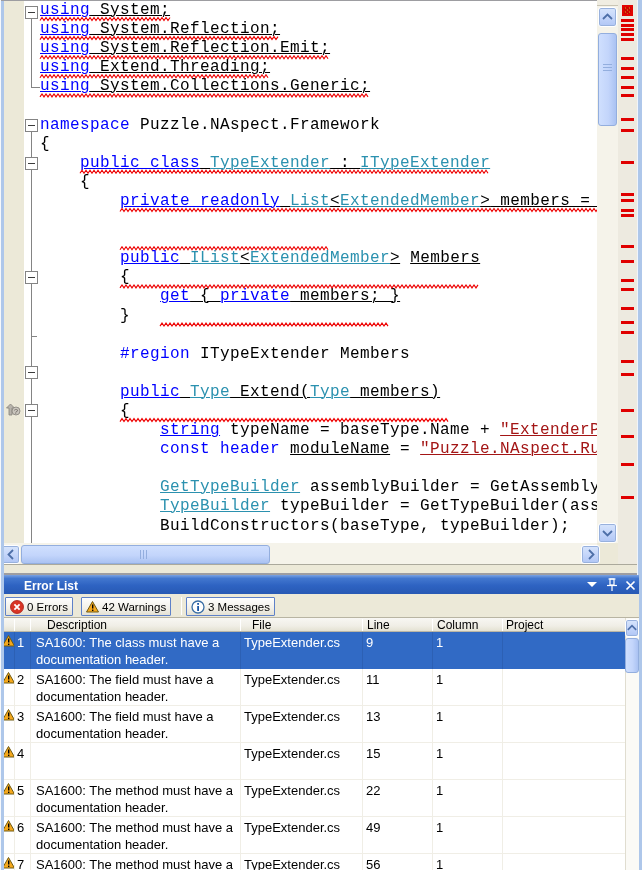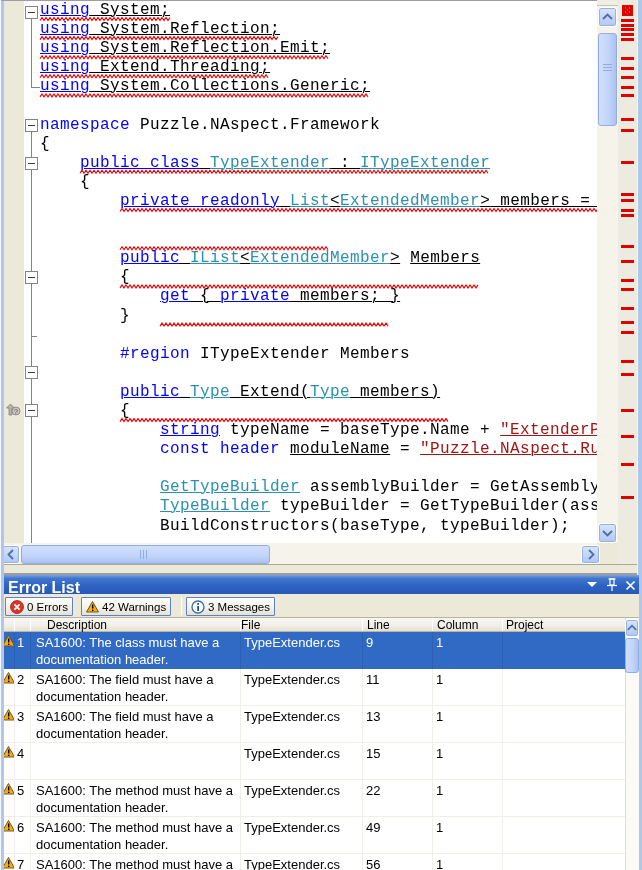--- a/index.html
+++ b/index.html
@@ -197,21 +197,21 @@
   <div class="abs" style="left:140px;top:550px;width:1px;height:9px;background:#93aede;box-shadow:3px 0 #93aede,6px 0 #93aede"></div>
   <div class="sbbtn" style="left:581px;top:545px;width:19px;height:19px">
       <svg width="8" height="13" viewBox="0 0 8 13">
         <path d="M2 2 L6.5 6.5 L2 11" fill="none" stroke="#4d6fa8" stroke-width="1.8"></path>
       </svg>
     </div>
   <div class="abs" style="left:0;top:564px;width:642px;height:1px;background:#aba99c"></div>
 
   <div class="abs" style="left:0;top:573px;width:642px;height:2px;background:#9d9da1"></div>
   <div id="title">
-    <span style="position:absolute;left:7px;top:4px;font-weight:bold;font-size:16px">Error List</span>
+    <span style="position:absolute;left:23px;top:4px;font-weight:bold;font-size:12px">Error List</span>
     <span style="position:absolute;left:586px;top:7px;width:0;height:0;border-left:5px solid transparent;border-right:5px solid transparent;border-top:5px solid #fff"></span>
     <span style="position:absolute;left:605px;top:3px"><svg width="12" height="14" viewBox="0 0 12 14">
           <g stroke="#fff" stroke-width="1.2" fill="none">
             <line x1="2.5" y1="1" x2="9.5" y2="1"></line>
             <rect x="4" y="1" width="4" height="6" fill="none"></rect>
             <line x1="1" y1="7.5" x2="11" y2="7.5"></line>
             <line x1="6" y1="8" x2="6" y2="13"></line>
           </g>
         </svg></span>
     <span style="position:absolute;left:624px;top:4px"><svg width="11" height="11" viewBox="0 0 11 11">
@@ -241,21 +241,21 @@
           <circle cx="7" cy="7" r="6" fill="#fff" stroke="#3a6ea5" stroke-width="1.3"></circle>
           <rect x="6.2" y="3" width="1.8" height="1.8" fill="#1a55a5"></rect>
           <rect x="6.2" y="6" width="1.8" height="5" fill="#1a55a5"></rect>
         </svg>
         <span>3 Messages</span>
       </div>
   </div>
   <div class="abs" style="left:1px;top:617px;width:640px;height:1px;background:#b8b4a2"></div>
   <div id="ghead">
     <div class="hlab" style="left:47px">Description</div>
-    <div class="hlab" style="left:241px">File</div>
+    <div class="hlab" style="left:252px">File</div>
     <div class="hlab" style="left:367px">Line</div>
     <div class="hlab" style="left:437px">Column</div>
     <div class="hlab" style="left:506px">Project</div>
     <div class="hsep" style="left:14px"></div>
     <div class="hsep" style="left:30px"></div>
     <div class="hsep" style="left:240px"></div>
     <div class="hsep" style="left:362px"></div>
     <div class="hsep" style="left:432px"></div>
     <div class="hsep" style="left:502px"></div>
   </div>

